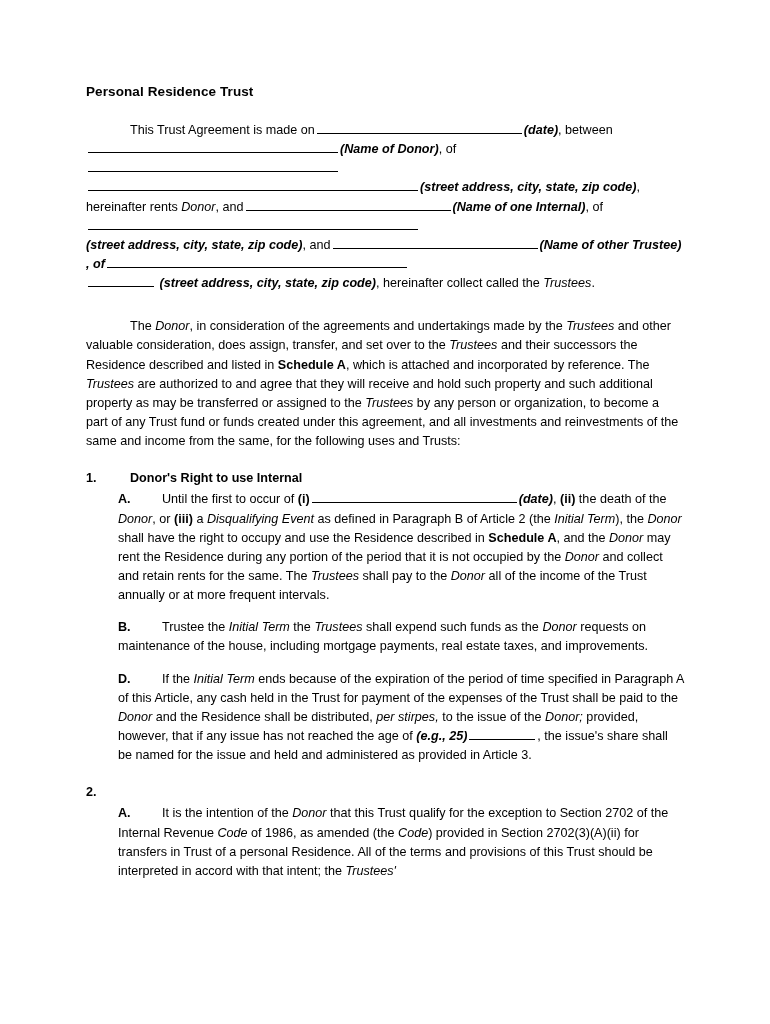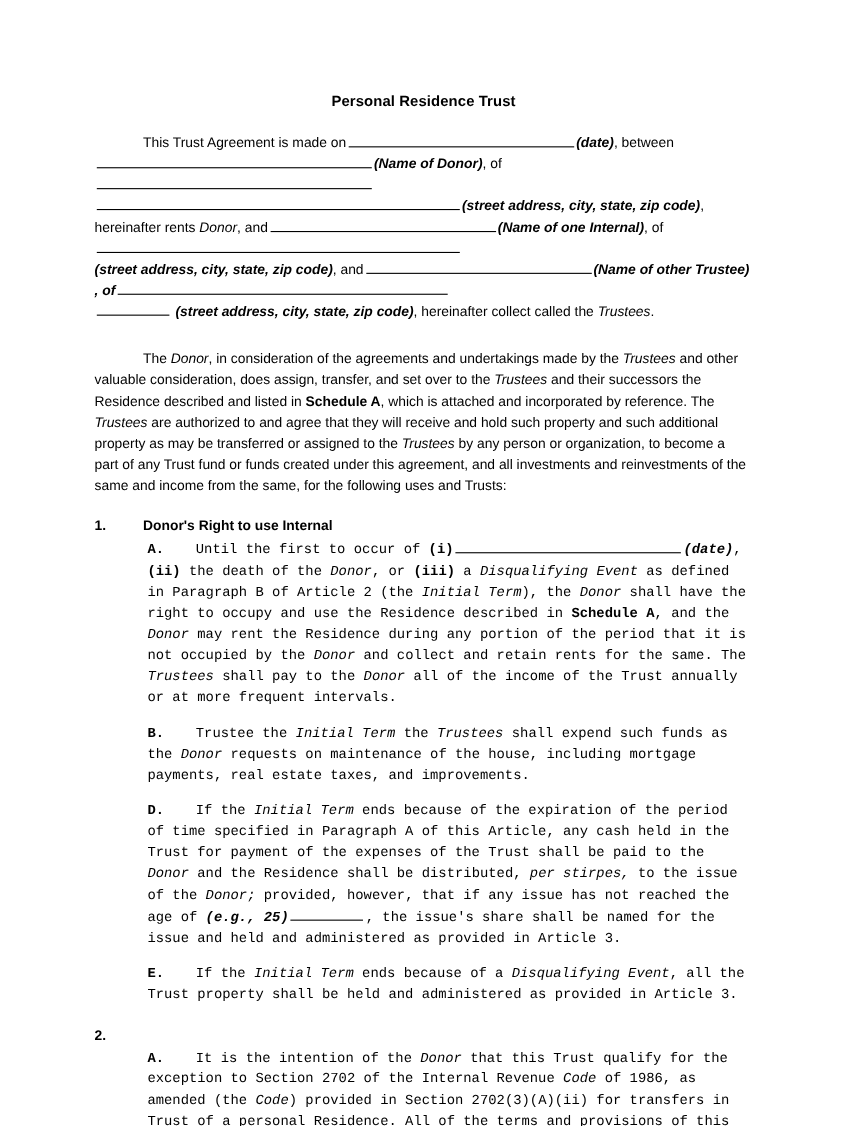--- a/index.html
+++ b/index.html
@@ -16,21 +16,21 @@
   }
   .page {
     position: relative;
     width: 770px;
     height: 1024px;
     background: #ffffff;
     box-sizing: border-box;
     padding: 84px 86px 0 86px;
   }
   .doc-title {
-    text-align: center;
+    text-align: left;
     font-size: 13.5px;
     font-weight: bold;
     margin: 0 0 22px 0;
     letter-spacing: 0.1px;
   }
   p {
     margin: 0;
     font-size: 12.6px;
     line-height: 1.52;
     text-align: left;
@@ -85,22 +85,21 @@
     margin-top: 13px;
     font-size: 12.6px;
     line-height: 1.52;
   }
   .para .lead {
     font-weight: bold;
     display: inline-block;
     width: 44px;
   }
   .body-block {
-    margin-left: 48px;
-    font-family: Liberation Mono, monospace;
+    margin-left: 32px;
   }
   .body-block .para:first-child {
     margin-top: 2px;
   }
 </style>
 </head>
 <body>
 
 <div class="page">
 
@@ -125,21 +124,20 @@
 
   <div class="section">
     <div class="section-num">1.</div>
     <div class="section-head">Donor's Right to use Internal</div>
   </div>
 
   <div class="body-block">
     <p class="para"><span class="lead">A.</span><span><span>Until the first to occur of </span><span class="b">(i)</span><span class="fill f-xl"></span><span class="bi">(date)</span><span>, </span><span class="b">(ii)</span><span> the death of the </span><span class="i">Donor</span><span>, or </span><span class="b">(iii)</span><span> a </span><span class="i">Disqualifying Event</span><span> as defined in Paragraph B of Article 2 (the </span><span class="i">Initial Term</span><span>), the </span><span class="i">Donor</span><span> shall have the right to occupy and use the Residence described in </span><span class="b">Schedule A</span><span>, and the </span><span class="i">Donor</span><span> may rent the Residence during any portion of the period that it is not occupied by the </span><span class="i">Donor</span><span> and collect and retain rents for the same. The </span><span class="i">Trustees</span><span> shall pay to the </span><span class="i">Donor</span><span> all of the income of the Trust annually or at more frequent intervals.</span></span></p>
     <p class="para"><span class="lead">B.</span><span><span>Trustee the </span><span class="i">Initial Term</span><span> the </span><span class="i">Trustees</span><span> shall expend such funds as the </span><span class="i">Donor</span><span> requests on maintenance of the house, including mortgage payments, real estate taxes, and improvements.</span></span></p>
     <p class="para"><span class="lead">D.</span><span><span>If the </span><span class="i">Initial Term</span><span> ends because of the expiration of the period of time specified in Paragraph A of this Article, any cash held in the Trust for payment of the expenses of the Trust shall be paid to the </span><span class="i">Donor</span><span> and the Residence shall be distributed, </span><span class="i">per stirpes,</span><span> to the issue of the </span><span class="i">Donor;</span><span> provided, however, that if any issue has not reached the age of </span><span class="bi">(e.g., 25)</span><span class="fill f-sm"></span><span>, the issue's share shall be named for the issue and held and administered as provided in Article 3.</span></span></p>
-    <p class="para"><span class="lead">E.</span><span><span>If the </span><span class="i">Initial Term</span><span> ends because of a </span><span class="i">Disqualifying Event</span><span>, all the Trust property shall be held and administered as provided in Article 3.</span></span></p>
   </div>
 
   <div class="section">
     <div class="section-num">2.</div>
   </div>
 
   <div class="body-block">
     <p class="para" style="margin-top:2px"><span class="lead">A.</span><span><span>It is the intention of the </span><span class="i">Donor</span><span> that this Trust qualify for the exception to Section 2702 of the Internal Revenue </span><span class="i">Code</span><span> of 1986, as amended (the </span><span class="i">Code</span><span>) provided in Section 2702(3)(A)(ii) for transfers in Trust of a personal Residence. All of the terms and provisions of this Trust should be interpreted in accord with that intent; the </span><span class="i">Trustees'</span></span></p>
   </div>
 

